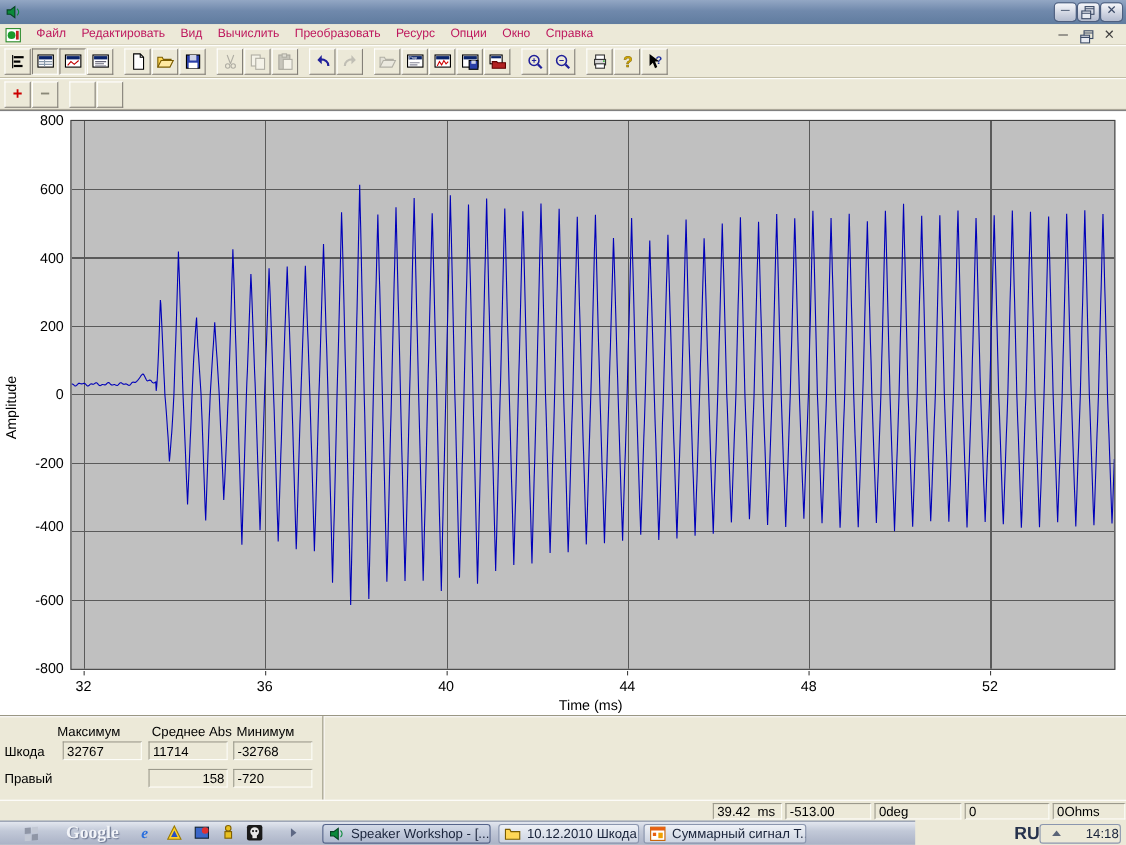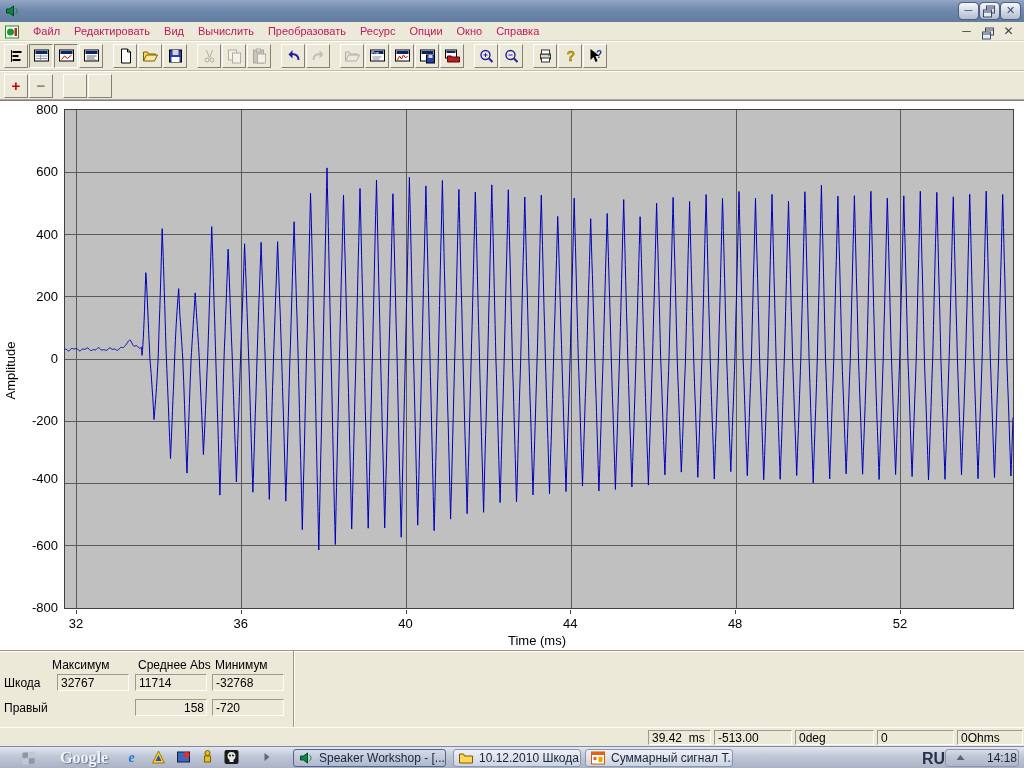--- a/index.html
+++ b/index.html
@@ -71,21 +71,21 @@
     background:#ece9d8; border-left:1px solid #9a9784; border-right:1px solid #ffffff; }
 
   
   .statusbar { position:absolute; left:0; top:727px; width:1024px; height:34px;
     background:#ece9d8; border-top:1px solid #ffffff; }
   .status-cell { position:absolute; top:2px; height:15px; background:#ece9d8;
     border:1px solid; border-color:#9c9a8c #fdfdf8 #fdfdf8 #9c9a8c;
     font-size:12px; padding:0 3px; color:#000; white-space:pre; }
 
   
-  .taskbar { position:absolute; left:0; top:746px; width:1024px; height:22px;
+  .taskbar { position:absolute; left:0; top:746px; width:832px; height:22px;
     background:linear-gradient(180deg,#e3e7ef 0%,#c2c9d8 40%,#aab2c6 100%);
     border-top:1px solid #7e8aa5; }
   .tk-item { position:absolute; top:2px; display:flex; align-items:center; }
   .google-label { font-family:"Liberation Serif", serif; font-weight:bold;
     font-size:16px; color:#f2f4f8; text-shadow:1px 1px 1px #6c7690; }
   .ql-icon { width:17px; height:16px; }
   .task-btn { position:absolute; top:2px; height:18px; border-radius:3px;
     border:1px solid #8b96ae; background:linear-gradient(180deg,#eef1f6,#ccd3e1);
     display:flex; align-items:center; padding:0 4px; font-size:12px; color:#19233a;
     white-space:nowrap; overflow:hidden; }

